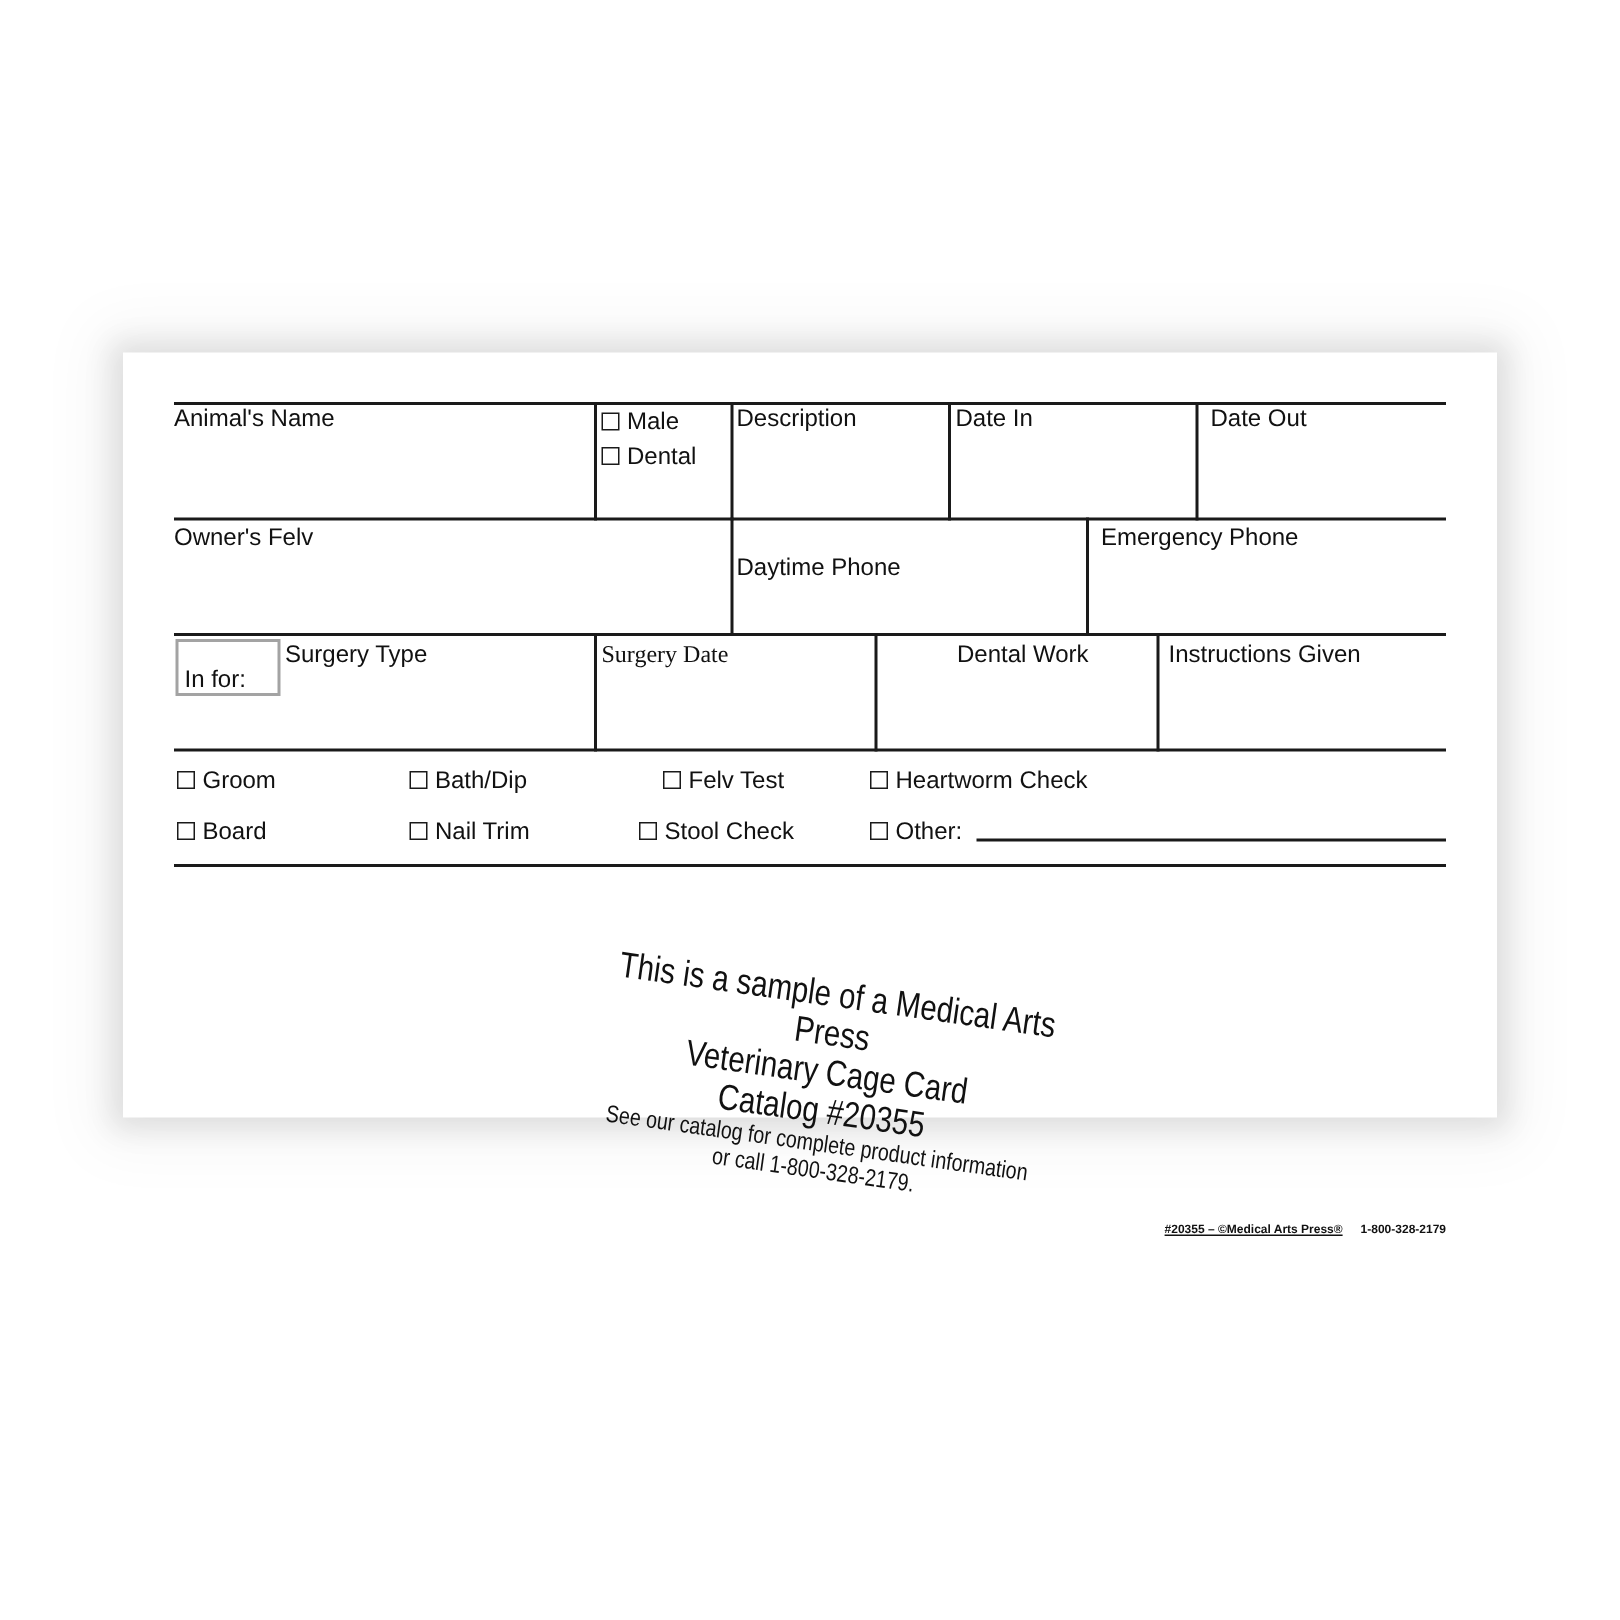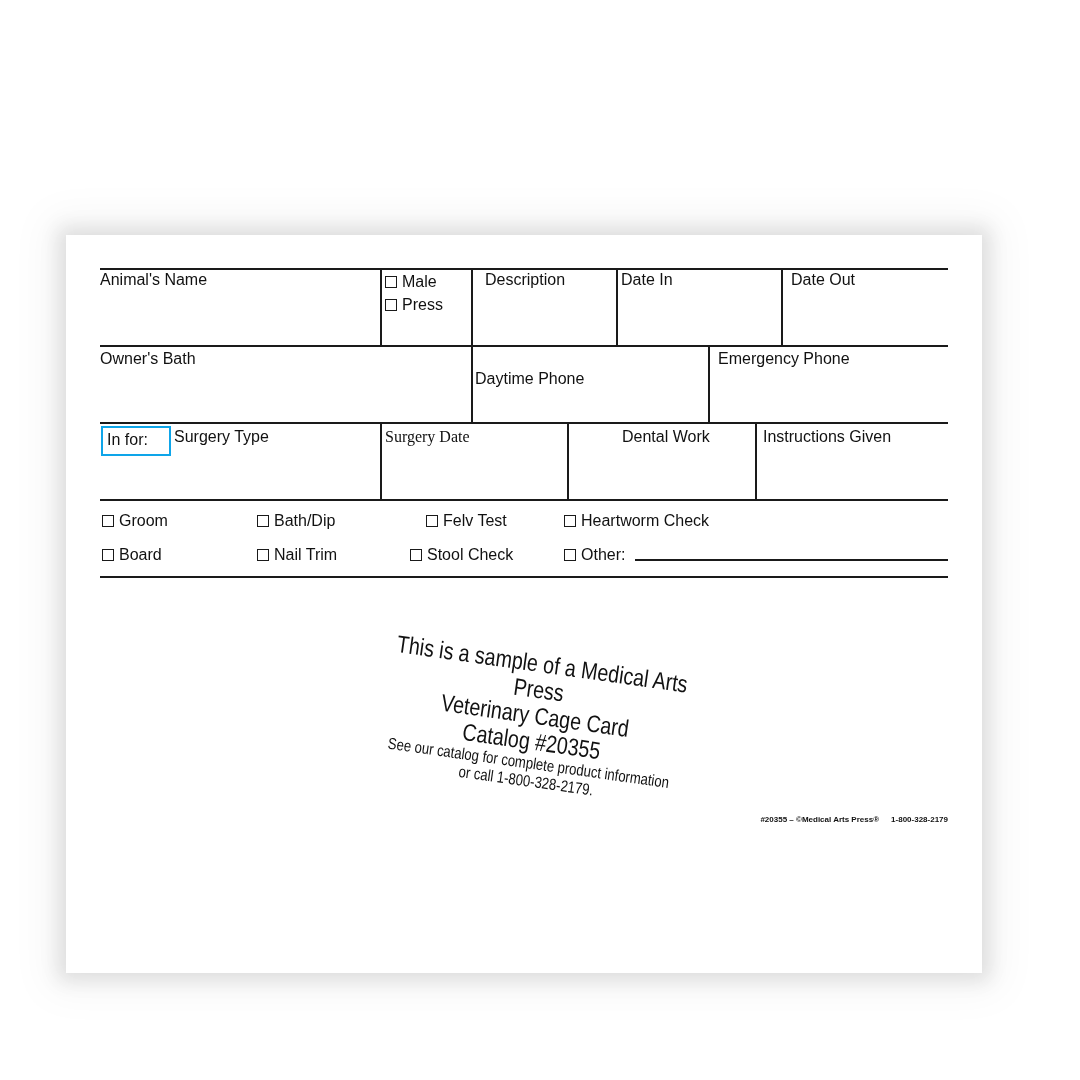--- a/index.html
+++ b/index.html
@@ -2,33 +2,33 @@
 <html><head>
 <meta charset="utf-8">
 <style>
   html, body { margin:0; padding:0; }
   body {
     width:1080px; height:1080px; position:relative; overflow:hidden;
     background:#ffffff;
     font-family:"Liberation Sans", sans-serif; color:#111;
   }
   .card {
-    position:absolute; left:66px; top:235px; width:916px; height:738px;
+    position:absolute; left:82px; top:235px; width:916px; height:510px;
     background:#ffffff;
     box-shadow: 0 0 18px 8px rgba(0,0,0,0.10), 0 0 40px 20px rgba(0,0,0,0.04);
   }
   .ln { position:absolute; background:#1a1a1a; }
   .h { height:2px; }
   .v { width:2px; }
   .lbl { position:absolute; font-size:16px; line-height:18px; white-space:nowrap; }
   .cb {
     display:inline-block; width:12px; height:12px; border:1.5px solid #1a1a1a;
     vertical-align:-1px; margin-right:5px; box-sizing:border-box; background:#fff;
   }
-  .boxlbl { position:absolute; border:2px solid #0ea5e9; font-size:16px; line-height:18px; padding:3px 4px; box-sizing:border-box; background:#fff; }
+  .boxlbl { position:absolute; border:2px solid #a3a3a3; font-size:16px; line-height:18px; padding:17px 4px; box-sizing:border-box; background:#fff; }
   .sample {
     position:absolute; left:290px; top:390px; width:380px;
     transform:rotate(8deg); transform-origin:0 0;
     text-align:center; font-family:"Liberation Sans Narrow","Liberation Sans", sans-serif;
     color:#111;
   }
   .sample .big { font-size:24px; line-height:26px; transform:scaleX(0.82); }
   .sample .small { font-size:16px; line-height:18px; transform:scaleX(0.82); }
   .footer { position:absolute; right:34px; top:580px; font-size:8px; font-weight:bold; letter-spacing:0; white-space:nowrap; }
   .footer span { margin-left:12px; }
@@ -54,27 +54,27 @@
 
   <div class="ln v" style="left:314px; top:187px; height:79px;"></div>
   <div class="ln v" style="left:501px; top:187px; height:79px;"></div>
   <div class="ln v" style="left:689px; top:187px; height:79px;"></div>
 
   <div class="lbl" style="left:34px; top:36px;">Animal's Name</div>
   <div class="lbl" style="left:319px; top:38px;">
     <span class="cb"></span><span>Male</span>
   </div>
   <div class="lbl" style="left:319px; top:61px;">
-    <span class="cb"></span><span>Press</span>
+    <span class="cb"></span><span>Dental</span>
   </div>
-  <div class="lbl" style="left:409px; top:36px;margin-left:10px;">Description</div>
+  <div class="lbl" style="left:409px; top:36px;">Description</div>
   <div class="lbl" style="left:555px; top:36px;">Date In</div>
   <div class="lbl" style="left:725px; top:36px;">Date Out</div>
 
-  <div class="lbl" style="left:34px; top:115px;">Owner's Bath</div>
+  <div class="lbl" style="left:34px; top:115px;">Owner's Felv</div>
   <div class="lbl" style="left:409px; top:115px;margin-top:20px;">Daytime Phone</div>
   <div class="lbl" style="left:652px; top:115px;">Emergency Phone</div>
 
   <div class="boxlbl" style="left:35px; top:191px; width:70px; height:30px;">In for:</div>
   <div class="lbl" style="left:108px; top:193px;">Surgery Type</div>
   <div class="lbl" style="left:319px; top:193px;font-family:Liberation Serif, serif;">Surgery Date</div>
   <div class="lbl" style="left:508px; top:193px;margin-left:48px;">Dental Work</div>
   <div class="lbl" style="left:697px; top:193px;">Instructions Given</div>
 
   <div class="lbl" style="left:36px; top:277px;"><span class="cb"></span><span>Groom</span></div>
@@ -91,15 +91,15 @@
 
   <div class="sample">
     <div class="big">This is a sample of a Medical Arts Press</div>
     <div class="big">Veterinary Cage Card</div>
     <div class="big">Catalog #20355</div>
     <div class="small">See our catalog for complete product information</div>
     <div class="small">or call 1-800-328-2179.</div>
   </div>
 
   <div class="footer">
-    <span style="margin-left:0;">#20355 – ©Medical Arts Press®</span><span>1-800-328-2179</span>
+    <span style="margin-left:0;text-decoration:underline;">#20355 – ©Medical Arts Press®</span><span>1-800-328-2179</span>
   </div>
 </div>
 
 </body></html>

